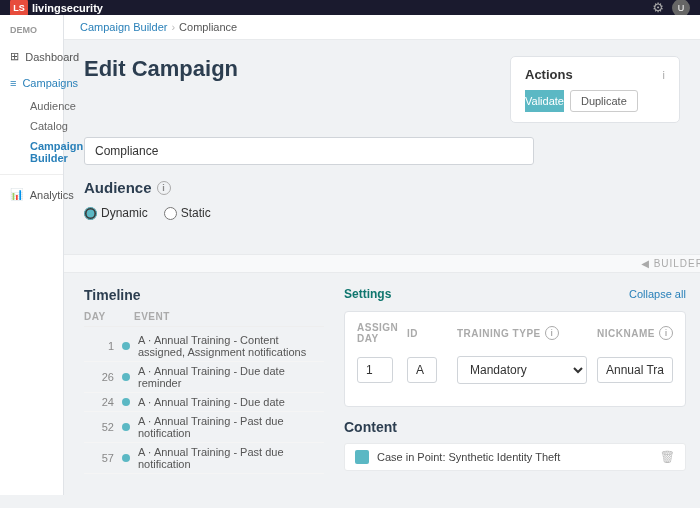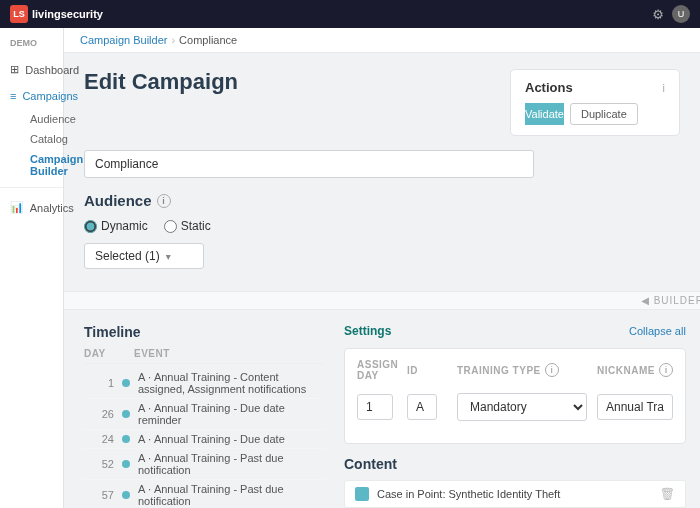--- a/index.html
+++ b/index.html
@@ -1,21 +1,21 @@
 <!DOCTYPE html>
 <html><head>
   <meta charset="utf-8">
   <style>
     * { box-sizing: border-box; margin: 0; padding: 0; }
     body { font-family: -apple-system, BlinkMacSystemFont, 'Segoe UI', sans-serif; font-size: 12px; background: #f0f2f4; color: #333; }
 
     
     .top-nav {
       background: #1a1a2e;
-      height: 28px;
+      height: 15px;
       display: flex;
       align-items: center;
       padding: 0 10px;
       justify-content: space-between;
     }
     .top-nav-logo {
       display: flex;
       align-items: center;
       gap: 4px;
       color: #fff;
@@ -510,26 +510,20 @@
         <label class="radio-label">
           <input class="radio-input" type="radio" name="audience" checked="" style="">
           <span>Dynamic</span>
         </label>
         <label class="radio-label">
           <input class="radio-input" type="radio" name="audience" style="">
           <span>Static</span>
         </label>
       </div>
 
-      <div style="margin-bottom:6px;">
-        <button class="dropdown-btn">
-          <span>Selected (1)</span>
-          <span class="dropdown-caret">▾</span>
-        </button>
-      </div>
 
     </div>
 
     <div class="builder-band">
       <span>◀ BUILDER</span>
     </div>
 
     <div style="padding: 0 20px 20px; background: #f0f2f4;">
       <div class="two-col">
 

